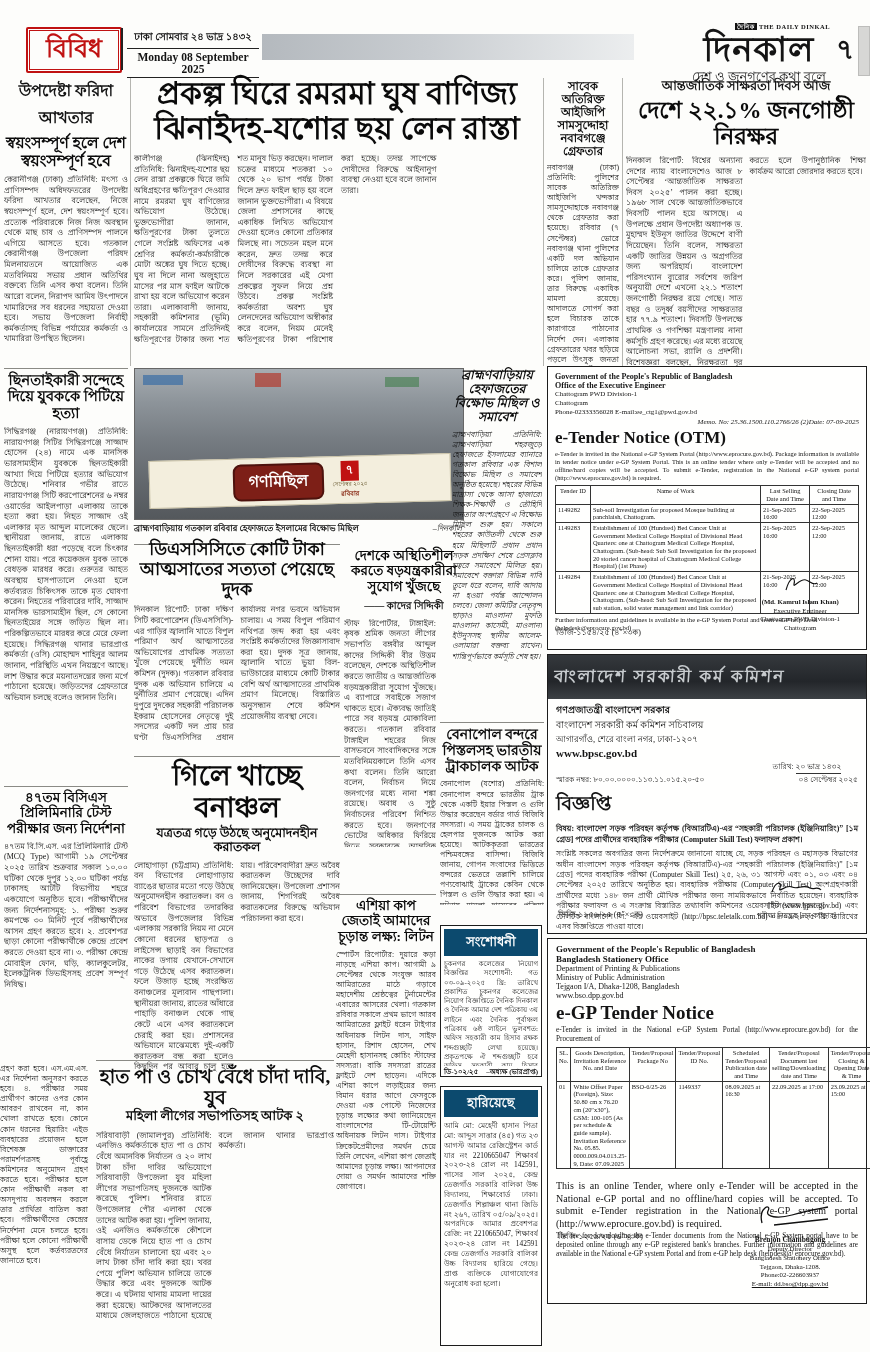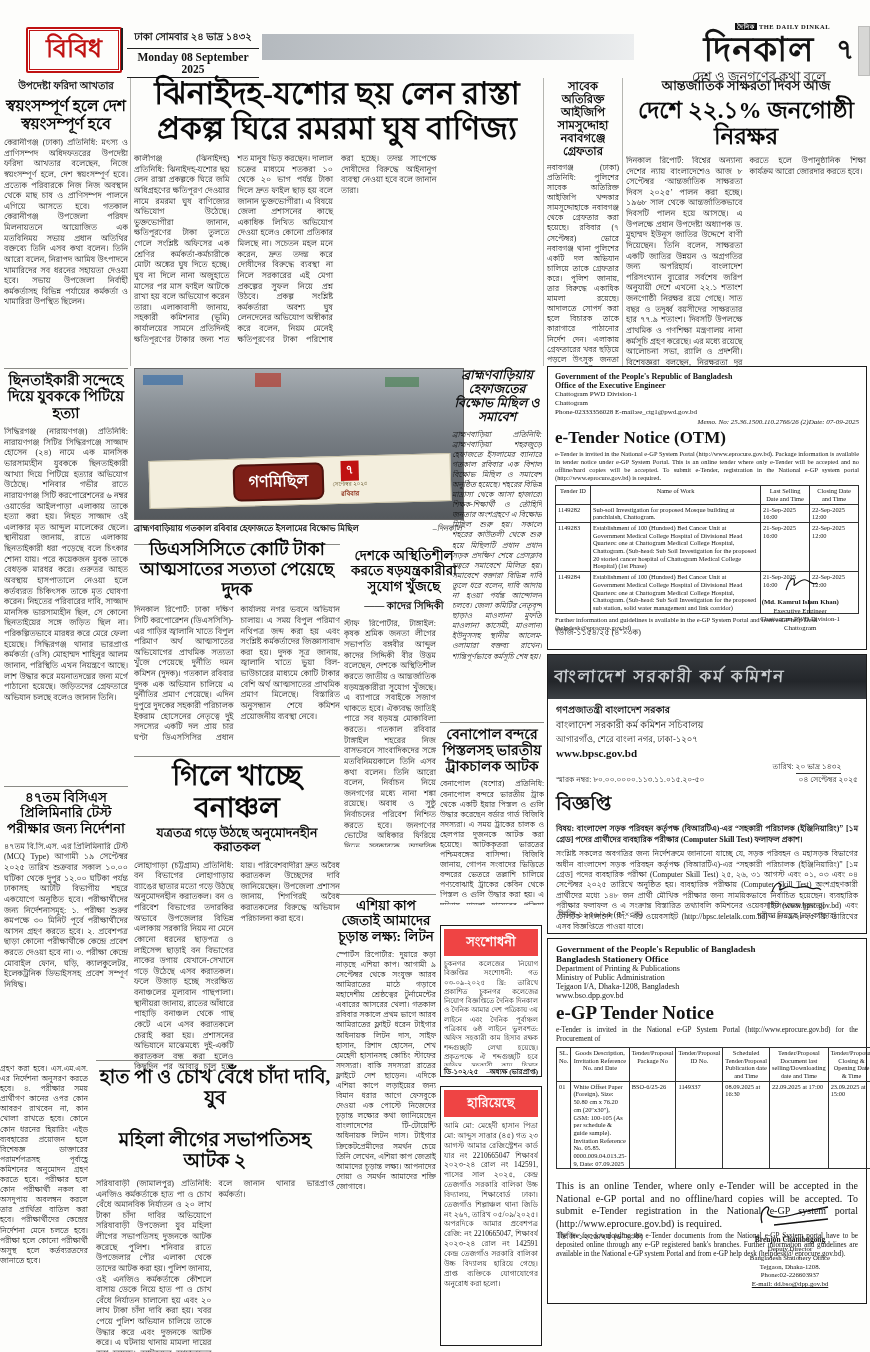--- a/index.html
+++ b/index.html
@@ -7,21 +7,21 @@
         font-family:"Liberation Serif",serif;color:#141414;overflow:hidden;}
   .abs{position:absolute;}
   .hl{font-weight:bold;text-align:center;line-height:1.13;color:#0a0a0a;}
   .kicker{font-weight:bold;text-align:center;}
   .bn{font-size:8px;line-height:1.33;text-align:justify;overflow:hidden;column-fill:auto;}
   .cols2{column-count:2;column-gap:7px;}
   .cols4{column-count:4;column-gap:8px;}
   .vrule{width:1px;background:#b5b5b0;}
   .hrule{height:1px;background:#8a8a85;}
   .box{border:1.6px solid #1c1c1c;background:#fffffe;box-sizing:border-box;}
-  .blackbar{background:#ef4444;color:#fff;font-weight:bold;text-align:center;}
+  .blackbar{background:#0c4a6e;color:#fff;font-weight:bold;text-align:center;}
   .tnd{font-size:7px;line-height:1.25;}
   table.tnd-t{border-collapse:collapse;width:100%;}
   table.tnd-t th,table.tnd-t td{border:1px solid #333;font-size:6.4px;line-height:1.2;
       padding:1px 2px;vertical-align:top;font-family:"Liberation Serif",serif;}
   table.tnd-t th{font-weight:normal;text-align:center;}
   .ctr{text-align:left;}
   .sig-line{font-size:6.8px;text-align:center;line-height:1.3;}
   .credit{font-size:8px;}
   .photo{background:linear-gradient(180deg,#a7adb2 0%,#8d949a 22%,#757b81 48%,#63686d 75%,#54585c 100%);}
   .u{text-decoration:underline;}
@@ -51,28 +51,28 @@
     <div style="font-size:13px;">দেশ ও জনগণের কথা বলে</div>
   </div>
   <div class="abs" style="left:836px;top:28px;font-size:28px;font-weight:bold;">৭</div>
   <div class="abs" style="left:858px;top:26px;width:10px;height:48px;background:#d7d7d5;border:1px solid #bdbdbb;"></div>
 
   <div class="abs vrule" style="left:130px;top:78px;height:288px;"></div>
   <div class="abs vrule" style="left:543px;top:78px;height:288px;"></div>
   <div class="abs vrule" style="left:622px;top:78px;height:288px;"></div>
 
   <div class="abs" style="left:4px;top:78px;width:124px;">
-    <div class="kicker" style="font-size:10px;">উপদেষ্টা ফরিদা আখতার</div>
+    <div class="kicker" style="font-size:16px;">উপদেষ্টা ফরিদা আখতার</div>
     <div class="hl" style="font-size:15.5px;margin-top:2px;">স্বয়ংসম্পূর্ণ হলে দেশ স্বয়ংসম্পূর্ণ হবে</div>
     <div class="bn" style="height:206px;margin-top:6px;">কেরানীগঞ্জ (ঢাকা) প্রতিনিধি: মৎস্য ও প্রাণিসম্পদ অধিদফতরের উপদেষ্টা ফরিদা আখতার বলেছেন, নিজে স্বয়ংসম্পূর্ণ হলে, দেশ স্বয়ংসম্পূর্ণ হবে। প্রত্যেক পরিবারকে নিজ নিজ অবস্থান থেকে মাছ চাষ ও প্রাণিসম্পদ পালনে এগিয়ে আসতে হবে। গতকাল কেরানীগঞ্জ উপজেলা পরিষদ মিলনায়তনে আয়োজিত এক মতবিনিময় সভায় প্রধান অতিথির বক্তব্যে তিনি এসব কথা বলেন। তিনি আরো বলেন, নিরাপদ আমিষ উৎপাদনে খামারিদের সব ধরনের সহায়তা দেওয়া হবে। সভায় উপজেলা নির্বাহী কর্মকর্তাসহ বিভিন্ন পর্যায়ের কর্মকর্তা ও খামারিরা উপস্থিত ছিলেন।</div>
   </div>
 
   <div class="abs" style="left:134px;top:76px;width:406px;">
+    <div class="hl" style="font-size:31px;">প্রকল্প ঘিরে রমরমা ঘুষ বাণিজ্য</div>
     <div class="hl" style="font-size:31px;">ঝিনাইদহ-যশোর ছয় লেন রাস্তা</div>
-    <div class="hl" style="font-size:31px;">প্রকল্প ঘিরে রমরমা ঘুষ বাণিজ্য</div>
     <div class="bn cols4" style="height:196px;margin-top:8px;">কালীগঞ্জ (ঝিনাইদহ) প্রতিনিধি: ঝিনাইদহ-যশোর ছয় লেন রাস্তা প্রকল্পকে ঘিরে জমি অধিগ্রহণের ক্ষতিপূরণ দেওয়ার নামে রমরমা ঘুষ বাণিজ্যের অভিযোগ উঠেছে। ভুক্তভোগীরা জানান, ক্ষতিপূরণের টাকা তুলতে গেলে সংশ্লিষ্ট অফিসের এক শ্রেণির কর্মকর্তা-কর্মচারীকে মোটা অঙ্কের ঘুষ দিতে হচ্ছে। ঘুষ না দিলে নানা অজুহাতে মাসের পর মাস ফাইল আটকে রাখা হয় বলে অভিযোগ করেন তারা। এলাকাবাসী জানায়, সহকারী কমিশনার (ভূমি) কার্যালয়ের সামনে প্রতিদিনই ক্ষতিপূরণের টাকার জন্য শত শত মানুষ ভিড় করছেন। দালাল চক্রের মাধ্যমে শতকরা ১০ থেকে ২০ ভাগ পর্যন্ত টাকা দিলে দ্রুত ফাইল ছাড় হয় বলে জানান ভুক্তভোগীরা। এ বিষয়ে জেলা প্রশাসনের কাছে একাধিক লিখিত অভিযোগ দেওয়া হলেও কোনো প্রতিকার মিলছে না। সচেতন মহল মনে করেন, দ্রুত তদন্ত করে দোষীদের বিরুদ্ধে ব্যবস্থা না নিলে সরকারের এই মেগা প্রকল্পের সুফল নিয়ে প্রশ্ন উঠবে। প্রকল্প সংশ্লিষ্ট কর্মকর্তারা অবশ্য ঘুষ লেনদেনের অভিযোগ অস্বীকার করে বলেন, নিয়ম মেনেই ক্ষতিপূরণের টাকা পরিশোধ করা হচ্ছে। তদন্ত সাপেক্ষে দোষীদের বিরুদ্ধে আইনানুগ ব্যবস্থা নেওয়া হবে বলে জানান তারা।</div>
   </div>
 
   <div class="abs" style="left:547px;top:80px;width:72px;">
     <div class="hl" style="font-size:11.5px;">সাবেক অতিরিক্ত আইজিপি সামসুদ্দোহা নবাবগঞ্জে গ্রেফতার</div>
     <div class="bn" style="height:222px;margin-top:5px;font-size:7.6px;">নবাবগঞ্জ (ঢাকা) প্রতিনিধি: পুলিশের সাবেক অতিরিক্ত আইজিপি খন্দকার সামসুদ্দোহাকে নবাবগঞ্জ থেকে গ্রেফতার করা হয়েছে। রবিবার (৭ সেপ্টেম্বর) ভোরে নবাবগঞ্জ থানা পুলিশের একটি দল অভিযান চালিয়ে তাকে গ্রেফতার করে। পুলিশ জানায়, তার বিরুদ্ধে একাধিক মামলা রয়েছে। আদালতে সোপর্দ করা হলে বিচারক তাকে কারাগারে পাঠানোর নির্দেশ দেন। এলাকায় গ্রেফতারের খবর ছড়িয়ে পড়লে উৎসুক জনতা থানার সামনে ভিড় করে। পুলিশ সুপার জানান, আইনশৃঙ্খলা রক্ষায় এ ধরনের অভিযান অব্যাহত থাকবে।</div>
   </div>
 
   <div class="abs" style="left:626px;top:76px;width:240px;">
     <div class="kicker" style="font-size:13px;">আন্তর্জাতিক সাক্ষরতা দিবস আজ</div>
@@ -159,21 +159,21 @@
     <div class="hl" style="font-size:13.5px;">৪৭তম বিসিএস প্রিলিমিনারি টেস্ট পরীক্ষার জন্য নির্দেশনা</div>
     <div class="bn" style="height:212px;margin-top:6px;">৪৭তম বি.সি.এস. এর প্রিলিমিনারি টেস্ট (MCQ Type) আগামী ১৯ সেপ্টেম্বর ২০২৫ তারিখ শুক্রবার সকাল ১০.০০ ঘটিকা থেকে দুপুর ১২.০০ ঘটিকা পর্যন্ত ঢাকাসহ আটটি বিভাগীয় শহরে একযোগে অনুষ্ঠিত হবে। পরীক্ষার্থীদের জন্য নির্দেশনাসমূহ: ১. পরীক্ষা শুরুর কমপক্ষে ৩০ মিনিট পূর্বে পরীক্ষার্থীদের আসন গ্রহণ করতে হবে। ২. প্রবেশপত্র ছাড়া কোনো পরীক্ষার্থীকে কেন্দ্রে প্রবেশ করতে দেওয়া হবে না। ৩. পরীক্ষা কেন্দ্রে মোবাইল ফোন, ঘড়ি, ক্যালকুলেটর, ইলেকট্রনিক ডিভাইসসহ প্রবেশ সম্পূর্ণ নিষিদ্ধ।</div>
   </div>
   <div class="abs" style="left:0;top:1064px;width:88px;">
     <div class="bn" style="height:282px;font-size:7.6px;">গ্রহণ করা হবে। এস.এম.এস. এর নির্দেশনা অনুসরণ করতে হবে। ৪. পরীক্ষার সময় প্রার্থীগণ কানের ওপর কোন আবরণ রাখবেন না, কান খোলা রাখতে হবে। কোনে কোন ধরনের হিয়ারিং এইড ব্যবহারের প্রয়োজন হলে বিশেষজ্ঞ ডাক্তারের পরামর্শপত্রসহ পূর্বাহ্ণে কমিশনের অনুমোদন গ্রহণ করতে হবে। পরীক্ষার হলে কোন পরীক্ষার্থী নকল বা অসদুপায় অবলম্বন করলে তার প্রার্থিতা বাতিল করা হবে। পরীক্ষার্থীদের কেন্দ্রের নির্দেশনা মেনে চলতে হবে। পরীক্ষা হলে কোনো পরীক্ষার্থী অসুস্থ হলে কর্তব্যরতদের জানাতে হবে।</div>
   </div>
 
   <div class="abs hrule" style="left:96px;top:1060px;width:238px;"></div>
   <div class="abs" style="left:96px;top:1066px;width:238px;">
     <div class="hl" style="font-size:19px;">হাত পা ও চোখ বেঁধে চাঁদা দাবি, যুব</div>
-    <div class="hl" style="font-size:19px;margin-top:20px;">মহিলা লীগের সভাপতিসহ আটক ২</div>
+    <div class="hl" style="font-size:13px;">মহিলা লীগের সভাপতিসহ আটক ২</div>
     <div class="bn cols2" style="height:208px;margin-top:7px;">সরিষাবাড়ী (জামালপুর) প্রতিনিধি: এনজিও কর্মকর্তাকে হাত পা ও চোখ বেঁধে অমানবিক নির্যাতন ও ২০ লাখ টাকা চাঁদা দাবির অভিযোগে সরিষাবাড়ী উপজেলা যুব মহিলা লীগের সভাপতিসহ দুজনকে আটক করেছে পুলিশ। শনিবার রাতে উপজেলার পৌর এলাকা থেকে তাদের আটক করা হয়। পুলিশ জানায়, ওই এনজিও কর্মকর্তাকে কৌশলে বাসায় ডেকে নিয়ে হাত পা ও চোখ বেঁধে নির্যাতন চালানো হয় এবং ২০ লাখ টাকা চাঁদা দাবি করা হয়। খবর পেয়ে পুলিশ অভিযান চালিয়ে তাকে উদ্ধার করে এবং দুজনকে আটক করে। এ ঘটনায় থানায় মামলা দায়ের করা হয়েছে। আটকদের আদালতের মাধ্যমে জেলহাজতে পাঠানো হয়েছে বলে জানান থানার ভারপ্রাপ্ত কর্মকর্তা।</div>
   </div>
 
   <div class="abs box" style="left:547px;top:366px;width:320px;height:284px;padding:5px 7px;">
     <div class="ctr" style="font-size:8px;font-weight:bold;">Government of the People's Republic of Bangladesh</div>
     <div class="ctr" style="font-size:8px;font-weight:bold;">Office of the Executive Engineer</div>
     <div class="ctr tnd">Chattogram PWD Division-1</div>
     <div class="ctr tnd">Chattogram</div>
     <div class="ctr tnd">Phone-02333356028 E-mail:ee_ctg1@pwd.gov.bd</div>
     <div style="display:flex;justify-content:flex-end;font-size:7px;font-style:italic;margin-top:2px;">

